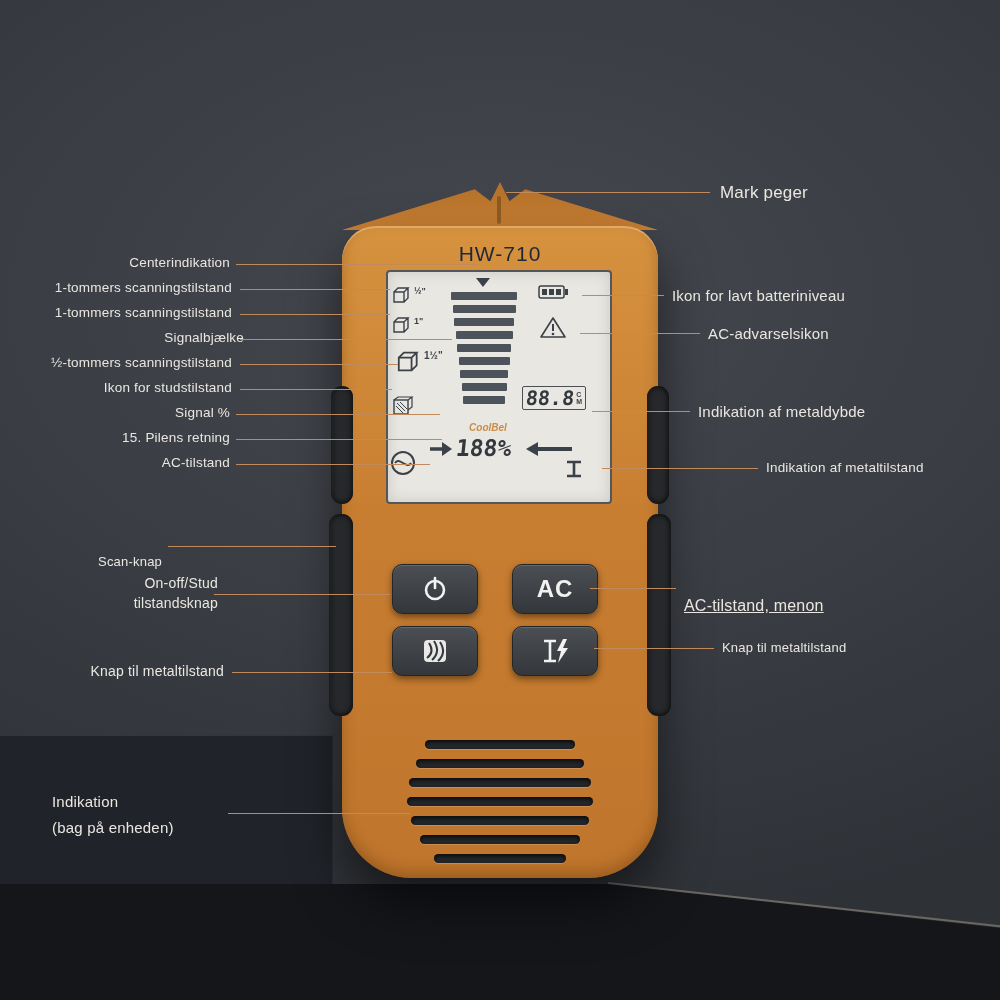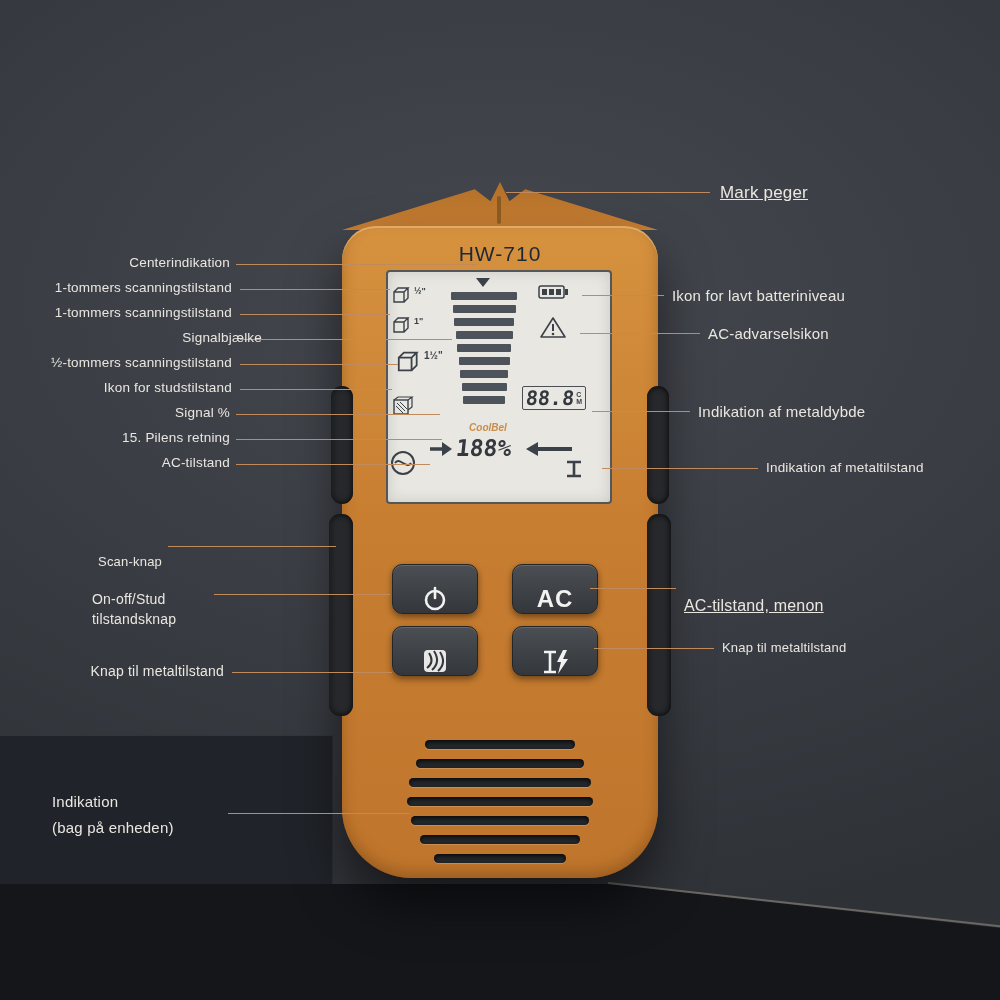--- a/index.html
+++ b/index.html
@@ -48,29 +48,29 @@
   .seg{font-family:"DejaVu Sans Mono", monospace;font-weight:bold;color:#33383e;transform:skewX(-6deg);}
   .depth-val{font-size:20px;line-height:20px;}
   .units{display:flex;flex-direction:column;font-size:7px;line-height:7px;font-weight:bold;color:#3b4148;}
   .percent{position:absolute;left:68px;top:164px;font-size:23px;line-height:24px;}
   .brand{position:absolute;left:50px;top:150px;width:100px;text-align:center;
     font-size:10px;font-weight:bold;font-style:italic;color:rgba(198,131,56,.9);}
   
   .btn{position:absolute;width:84px;height:48px;border-radius:10px;z-index:4;
     background:linear-gradient(180deg,#4b4f54,#33373b);border:1px solid #232629;
     box-shadow:0 3px 7px rgba(0,0,0,.45), inset 0 1px 0 rgba(255,255,255,.14);
-    display:flex;align-items:flex-end;justify-content:center;}
+    display:flex;align-items:center;justify-content:center;}
   .btn .txt{color:#f2f2f0;font-size:24px;font-weight:bold;letter-spacing:1px;}
   
   .rib{position:absolute;height:9px;border-radius:5px;background:#24272a;z-index:4;
     box-shadow:inset 0 2px 4px rgba(0,0,0,.8), 0 1px 0 rgba(255,255,255,.18);}
   
   .line{position:absolute;height:1px;background:#c08a5c;z-index:6;}
   .lab{position:absolute;z-index:7;color:#eae7e1;font-size:13.5px;letter-spacing:.2px;white-space:nowrap;}
-  .lab-c{white-space:normal;text-align:left;line-height:20px;margin-top:16px;}
+  .lab-c{white-space:normal;text-align:right;line-height:20px;}
   .lab-b{white-space:normal;line-height:26px;font-size:15px;}
 </style>
 </head>
 <body>
 
 <div class="stage">
 
   <div class="bg-box"></div>
   <div class="bg-platform"></div>
   <div class="bg-edge"></div>
@@ -229,38 +229,38 @@
   <div class="line" style="left:582px;top:295px;width:82px;"></div>
   <div class="line" style="left:580px;top:333px;width:120px;"></div>
   <div class="line" style="left:592px;top:411px;width:98px;"></div>
   <div class="line" style="left:602px;top:468px;width:156px;"></div>
   <div class="line" style="left:590px;top:588px;width:86px;"></div>
   <div class="line" style="left:594px;top:648px;width:120px;"></div>
 
   <div class="lab" style="top:255px;right:770px;">Centerindikation</div>
   <div class="lab" style="top:280px;right:768px;">1-tommers scanningstilstand</div>
   <div class="lab" style="top:305px;right:768px;">1-tommers scanningstilstand</div>
-  <div class="lab" style="top:330px;right:738px;text-align:center;">Signalbjælke</div>
+  <div class="lab" style="top:330px;right:756px;text-align:center;">Signalbjælke</div>
   <div class="lab" style="top:355px;right:768px;">½-tommers scanningstilstand</div>
   <div class="lab" style="top:380px;right:768px;">Ikon for studstilstand</div>
   <div class="lab" style="top:405px;right:770px;">Signal %</div>
   <div class="lab" style="top:430px;right:770px;">15. Pilens retning</div>
   <div class="lab" style="top:455px;right:770px;">AC-tilstand</div>
   <div class="lab" style="top:538px;right:838px;font-size:13px;margin-top:16px;">Scan-knap</div>
   <div class="lab lab-c" style="left:92px;top:573px;width:126px;font-size:14px;">
     <span>On-off/Stud</span><br>
     <span>tilstandsknap</span>
   </div>
   <div class="lab" style="top:663px;right:776px;font-size:14px;">Knap til metaltilstand</div>
   <div class="lab lab-b" style="left:52px;top:789px;">
     <span>Indikation</span><br>
     <span>(bag på enheden)</span>
   </div>
 
-  <div class="lab" style="left:720px;top:183px;font-size:17px;text-decoration:underline;">Mark peger</div>
+  <div class="lab" style="left:720px;top:183px;font-size:17px;">Mark peger</div>
   <div class="lab" style="left:672px;top:287px;font-size:15px;">Ikon for lavt batteriniveau</div>
   <div class="lab" style="left:708px;top:325px;font-size:15px;">AC-advarselsikon</div>
   <div class="lab" style="left:698px;top:403px;font-size:15px;">Indikation af metaldybde</div>
   <div class="lab" style="left:766px;top:460px;font-size:13.5px;">Indikation af metaltilstand</div>
   <div class="lab" style="left:684px;top:597px;font-size:16px;text-decoration:underline;">AC-tilstand, menon</div>
   <div class="lab" style="left:722px;top:640px;font-size:13px;">Knap til metaltilstand</div>
 
 </div>
 
 </body></html>

